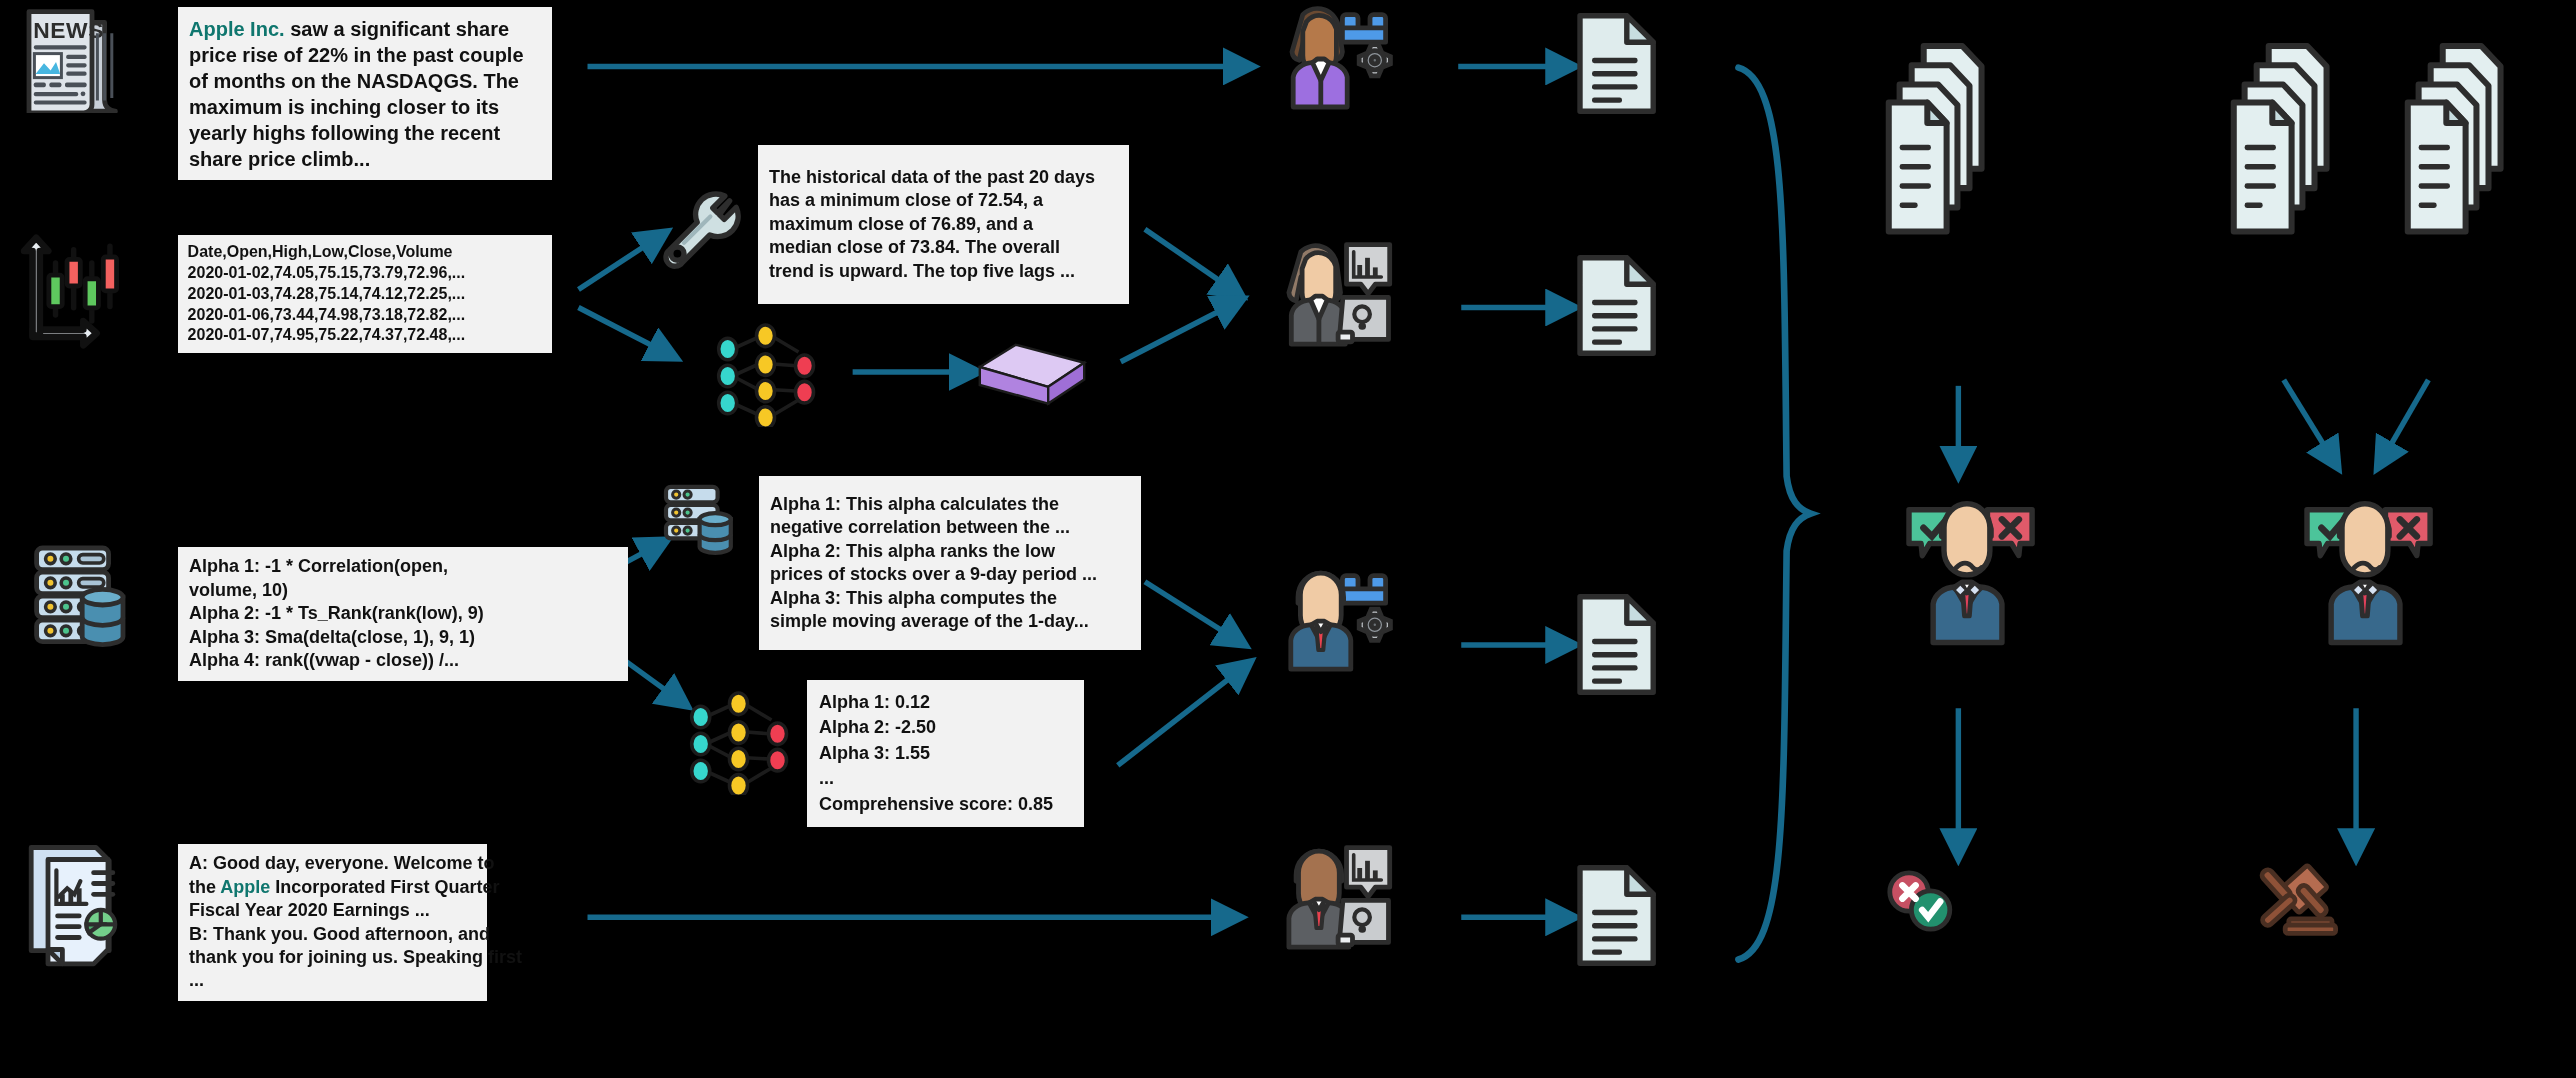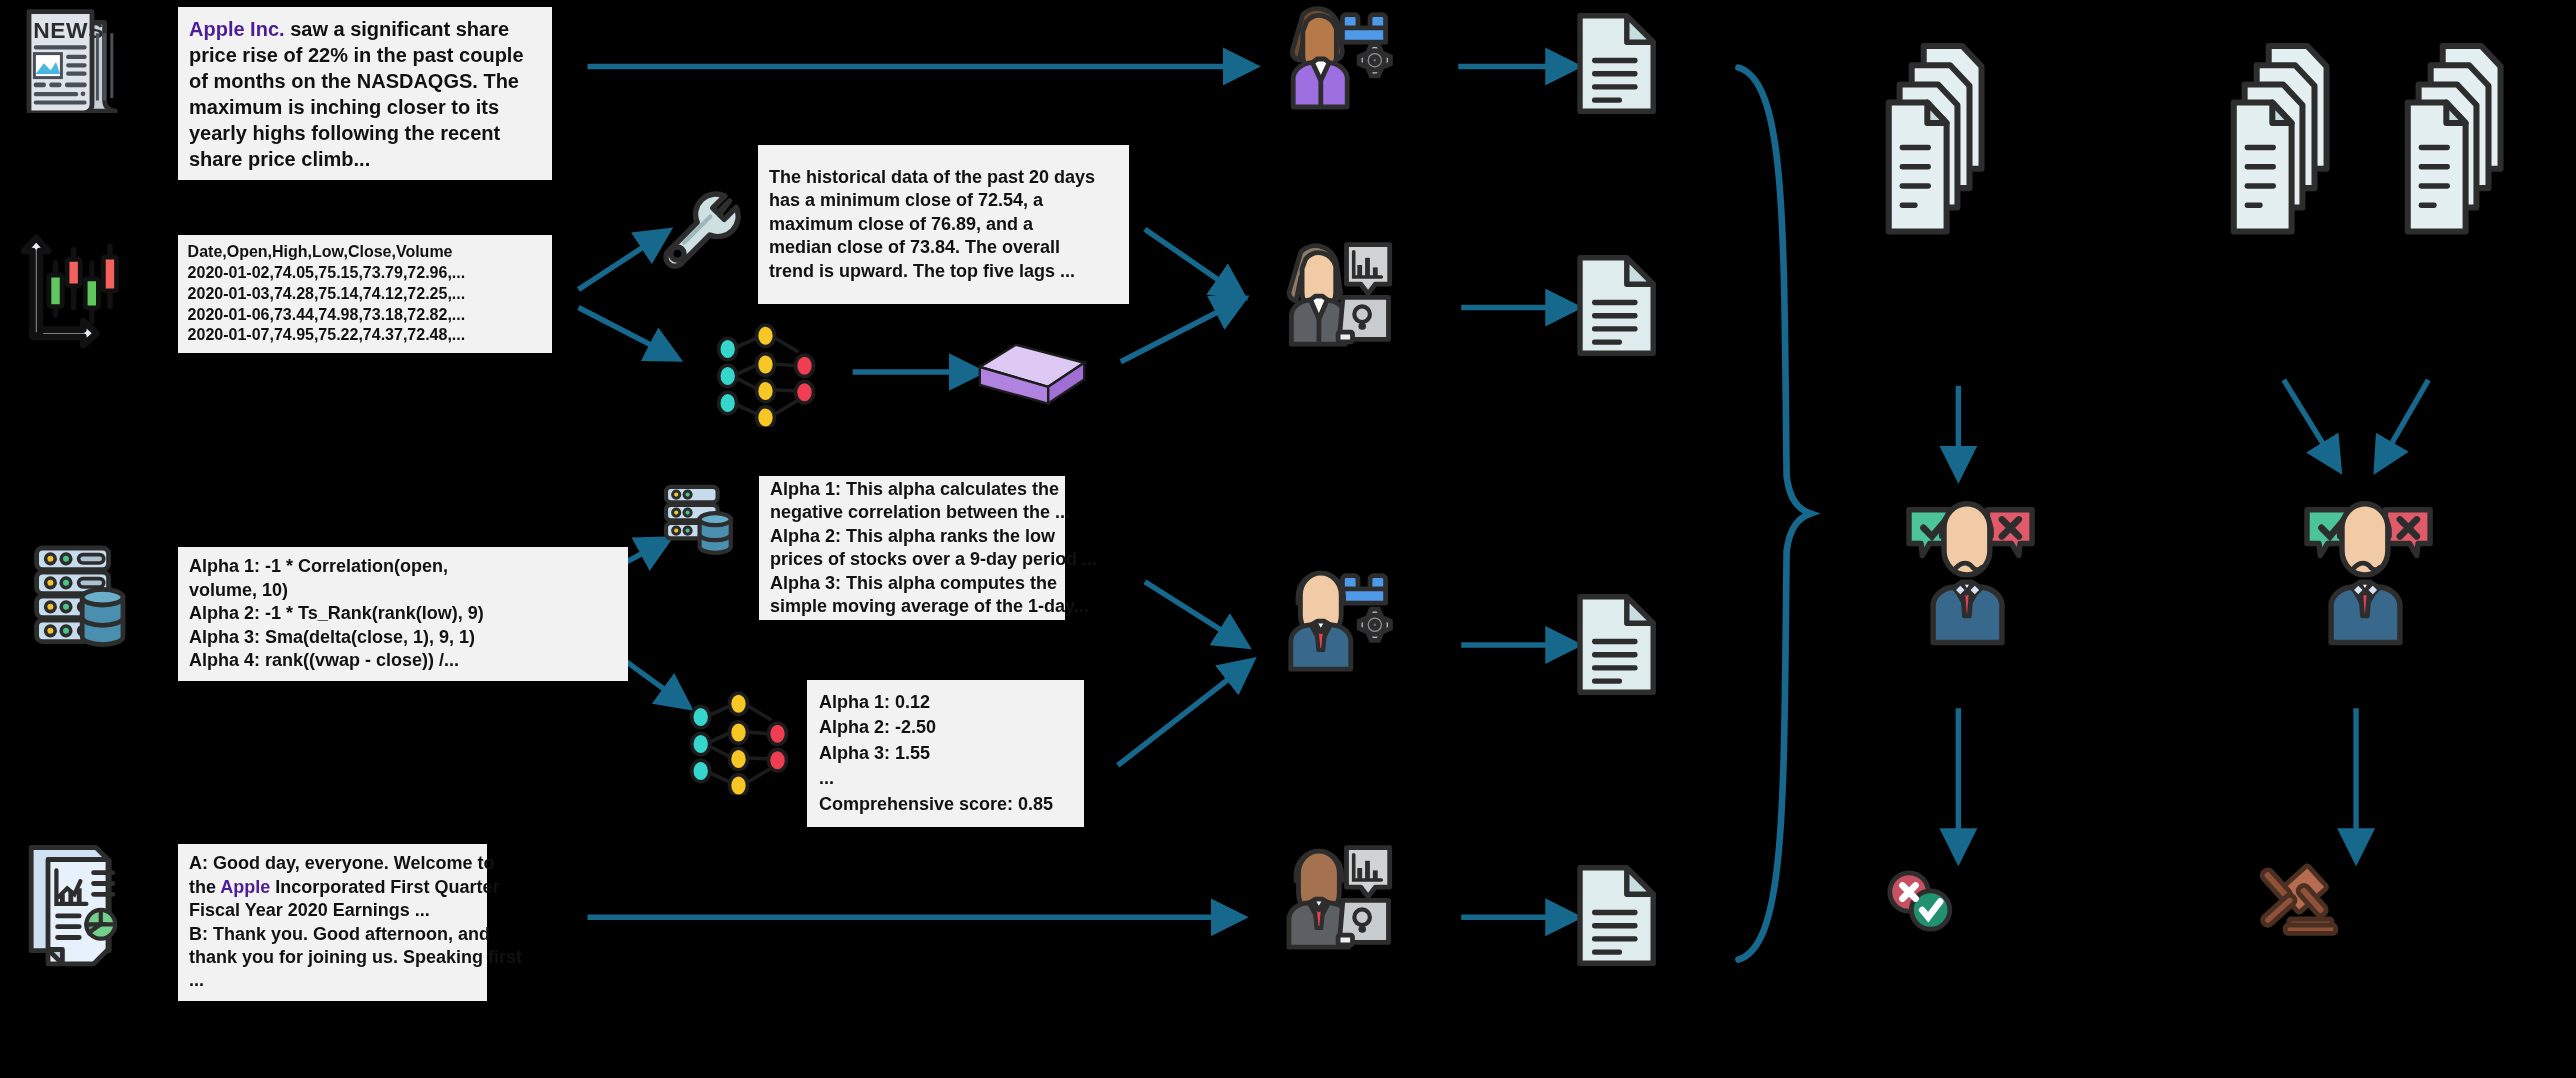--- a/index.html
+++ b/index.html
@@ -5,21 +5,21 @@
   html,body{margin:0;padding:0;background:#000;}
   body{width:2576px;height:1079px;position:relative;overflow:hidden;
        font-family:"Liberation Sans", sans-serif;}
   .canvas{position:absolute;inset:0;}
   .abs{position:absolute;}
 
   
   .tbox{background:#f2f2f2;color:#111;font-weight:bold;
         box-sizing:border-box;line-height:1.30;}
   .tbox .ln{white-space:pre;}
-  .green{color:#4c1d95;}
+  .green{color:#0f766e;}
 
   
   .arrow{stroke:#16698c;stroke-width:9;fill:none;}
   .arrowhead{fill:#16698c;}
   .bracket{stroke:#16698c;stroke-width:11;fill:none;stroke-linecap:round;}
 
   
   .icon{display:block;}
 </style>
 </head>
@@ -231,21 +231,21 @@
       <circle cx="27" cy="81" r="6" fill="#f2c430"></circle>
         <circle cx="46" cy="81" r="6" fill="#4cc48d"></circle>
     </g>
     <g stroke="#2d2d2d" stroke-width="7">
       <path d="M66,62 v46 a26,10 0 0 0 52,0 v-46 z" fill="#4a8fb0"></path>
       <ellipse cx="92" cy="62" rx="26" ry="10" fill="#6aaecb"></ellipse>
       <path d="M66,87 a26,10 0 0 0 52,0" fill="none"></path>
     </g>
   </svg>
 
-  <div class="abs tbox" style="left:759px;top:476px;width:306px;padding:2px 11px;font-size:18px;">
+  <div class="abs tbox" style="left:759px;top:476px;width:382px;padding:17px 11px;font-size:18px;">
     <div class="ln">Alpha 1: This alpha calculates the</div>
     <div class="ln">negative correlation between the ...</div>
     <div class="ln">Alpha 2: This alpha ranks the low</div>
     <div class="ln">prices of stocks over a 9-day period ...</div>
     <div class="ln">Alpha 3: This alpha computes the</div>
     <div class="ln">simple moving average of the 1-day...</div>
   </div>
 
   <svg class="abs icon" style="left:681px;top:687px;" width="124" height="108" viewBox="0 0 205 180">
     <g stroke="#1c1c1c" stroke-width="6" fill="none">

